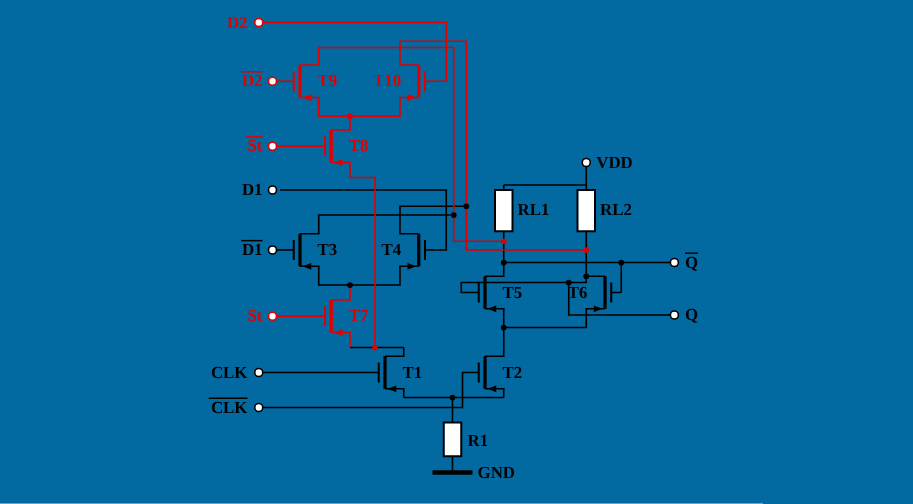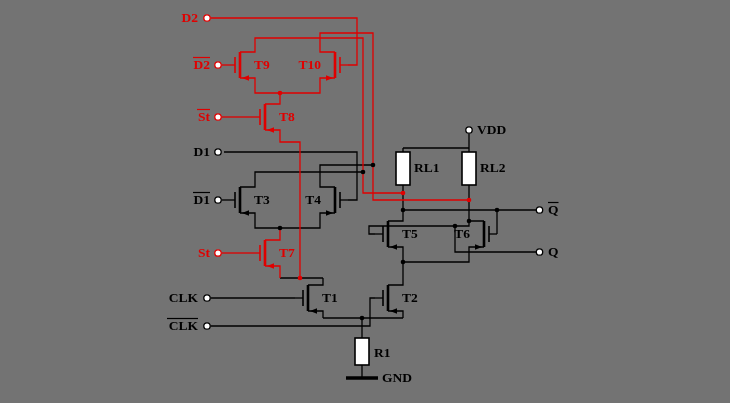--- a/index.html
+++ b/index.html
@@ -1,16 +1,16 @@
 <!DOCTYPE html>
 <html><head>
 <meta charset="utf-8">
 <style>
   html,body { margin:0; padding:0; background:#ffffff; }
-  .stage { width:730px; height:403px; position:relative; background:#737373; overflow:hidden; }
+  .stage { width:730px; height:403px; position:relative; background:#0369a1; overflow:hidden; }
   svg { display:block; }
   text { font: bold 13.5px "Liberation Serif", serif; fill:#000; }
   text.red { fill:#e00000; }
   text.end { text-anchor:end; }
   .wire { stroke:#000; stroke-width:1.3; fill:none; }
   .wire.red { stroke:#e00000; }
   .ol { stroke:#000; stroke-width:1.2; }
   .ol.red { stroke:#e00000; }
   .t { color:#000; }
   .t.red { color:#e00000; }

